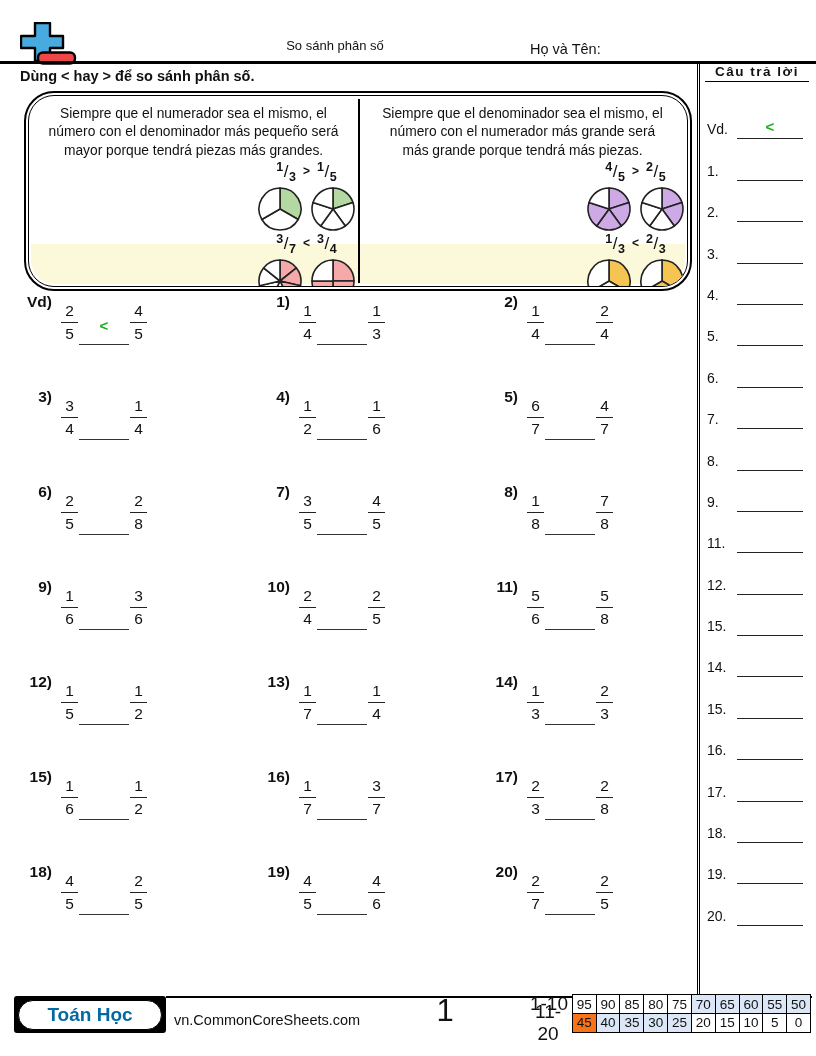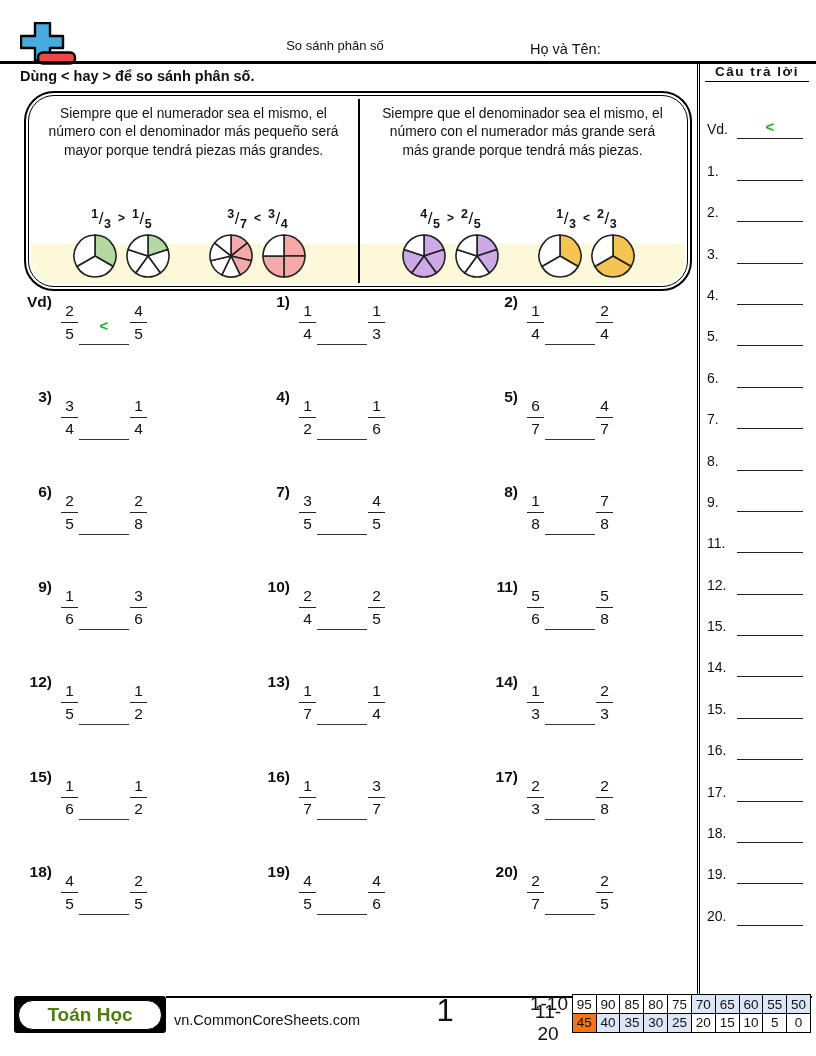--- a/index.html
+++ b/index.html
@@ -19,21 +19,21 @@
   .ebox{position:absolute;left:24px;top:91px;width:664px;height:196px;
         border:2.2px solid #000;border-radius:30px;}
   .ebox-inner{position:absolute;left:2px;top:2px;right:2px;bottom:2px;
         border:1.2px solid #000;border-radius:26px;display:flex;overflow:hidden;}
   .ebox-band{position:absolute;left:2px;right:2px;bottom:2px;height:40px;
         border-radius:0 0 24px 24px;z-index:0;}
   .ebox-half{position:relative;width:50%;display:flex;flex-direction:column;z-index:1;}
   .ebox-divider{position:absolute;left:50%;top:3px;bottom:3px;width:2px;background:#000;z-index:2;}
   .ebox-text{padding:9px 18px 0 18px;text-align:center;font-size:13.8px;line-height:1.33;}
   .ex-row{margin-top:auto;display:flex;justify-content:space-evenly;align-items:flex-end;
-        padding:0 14px 7px 6px;}
+        padding:0 2px 7px 6px;flex-direction:column;}
   .ex-pair{display:flex;flex-direction:column;align-items:center;}
   .ex-frac-line{font-size:13px;font-weight:bold;margin-bottom:2px;white-space:nowrap;}
   .sf-n{font-size:12.5px;vertical-align:6px;}
   .sf-s{font-size:17px;font-weight:normal;padding:0 0.5px;}
   .sf-d{font-size:12.5px;vertical-align:-4px;}
   .ex-cmp{font-size:12px;padding:0 7px;vertical-align:2px;}
   .ex-pies{display:flex;gap:7px;}
 
   
   .problems{position:absolute;left:18px;top:292px;width:682px;
@@ -62,21 +62,21 @@
         transform:translateY(2px);margin-right:6px;}
   .ans-val{position:absolute;left:0;right:0;bottom:3px;text-align:center;
         font-weight:bold;font-size:15px;}
 
   
   .footer-line{position:absolute;left:166px;top:996px;width:646px;height:2.2px;background:#000;}
   .footer-badge{position:absolute;left:14px;top:996px;width:152px;height:37px;background:#000;
         border-radius:3px;}
   .badge-pill{position:absolute;left:4px;top:3.5px;right:4px;bottom:3.5px;background:#fff;
         border:1.5px solid #000;border-radius:16px;display:flex;align-items:center;
-        justify-content:center;font-size:19px;font-weight:bold;color:#4d7c0f;}
+        justify-content:center;font-size:19px;font-weight:bold;color:#0369a1;}
   .footer-site{position:absolute;left:174px;top:1012px;font-size:14.5px;}
   .page-num{position:absolute;left:420px;top:993px;width:50px;text-align:center;font-size:31px;}
   .score-table{position:absolute;left:528px;top:994px;}
   .score-row{display:flex;align-items:stretch;height:20px;margin-top:-1.2px;}
   .score-row:first-child{margin-top:0;}
   .score-label{width:40px;text-align:center;padding-right:5px;font-size:19px;
         display:flex;align-items:center;justify-content:flex-end;}
   .score-cell{width:23px;border:1.2px solid #000;margin-left:-1.2px;font-size:13.5px;
         display:flex;align-items:center;justify-content:center;background:#fff;}
 </style>

